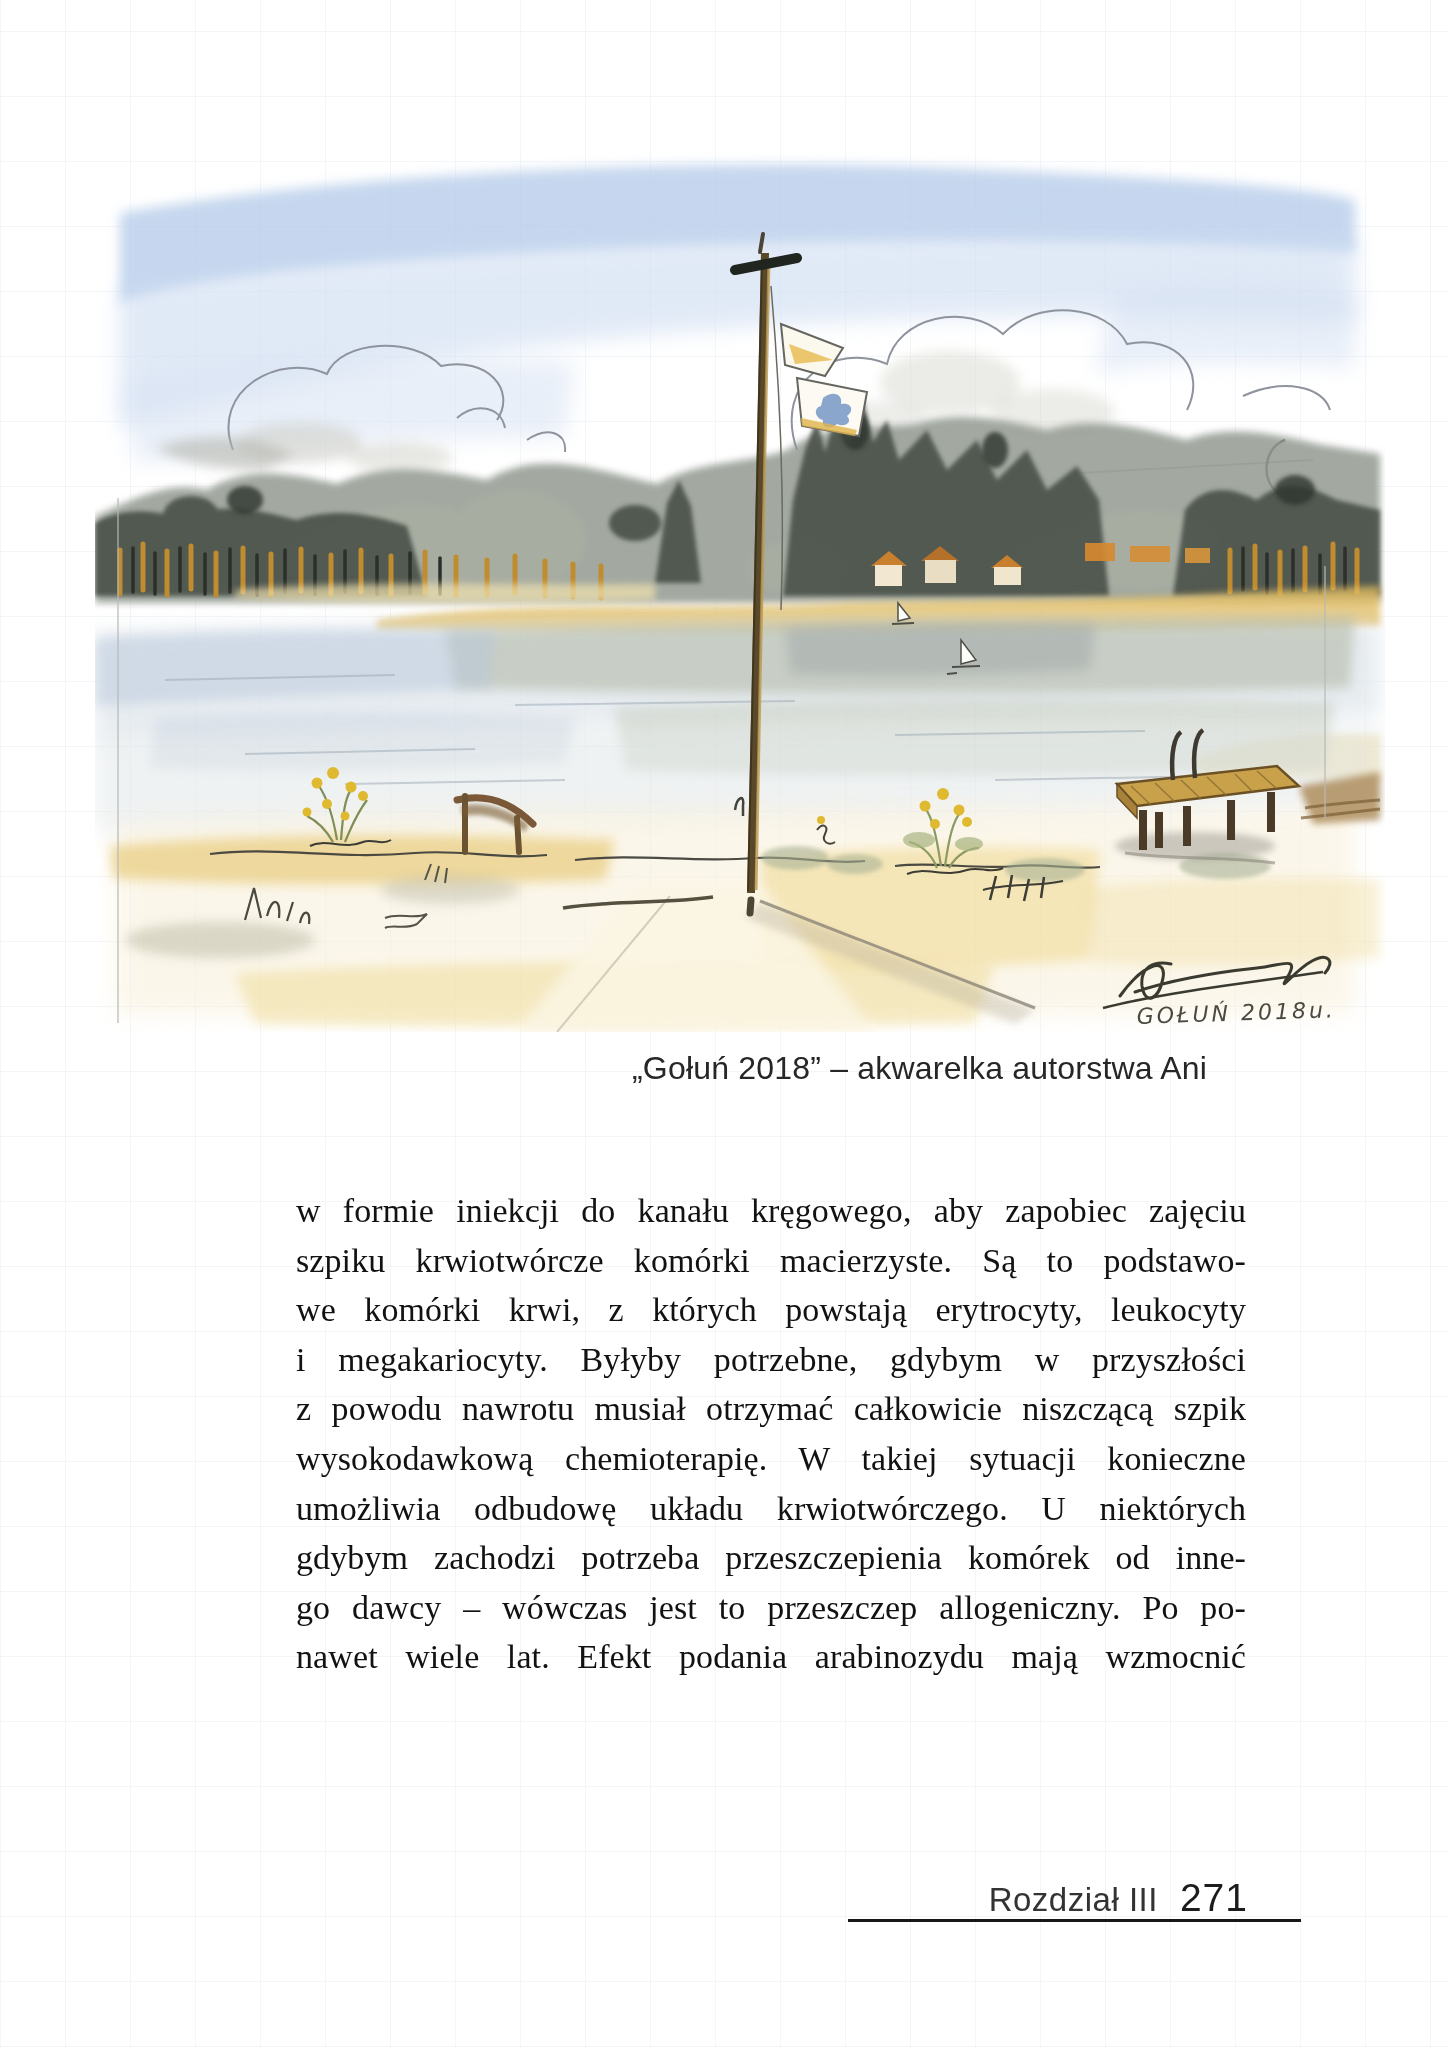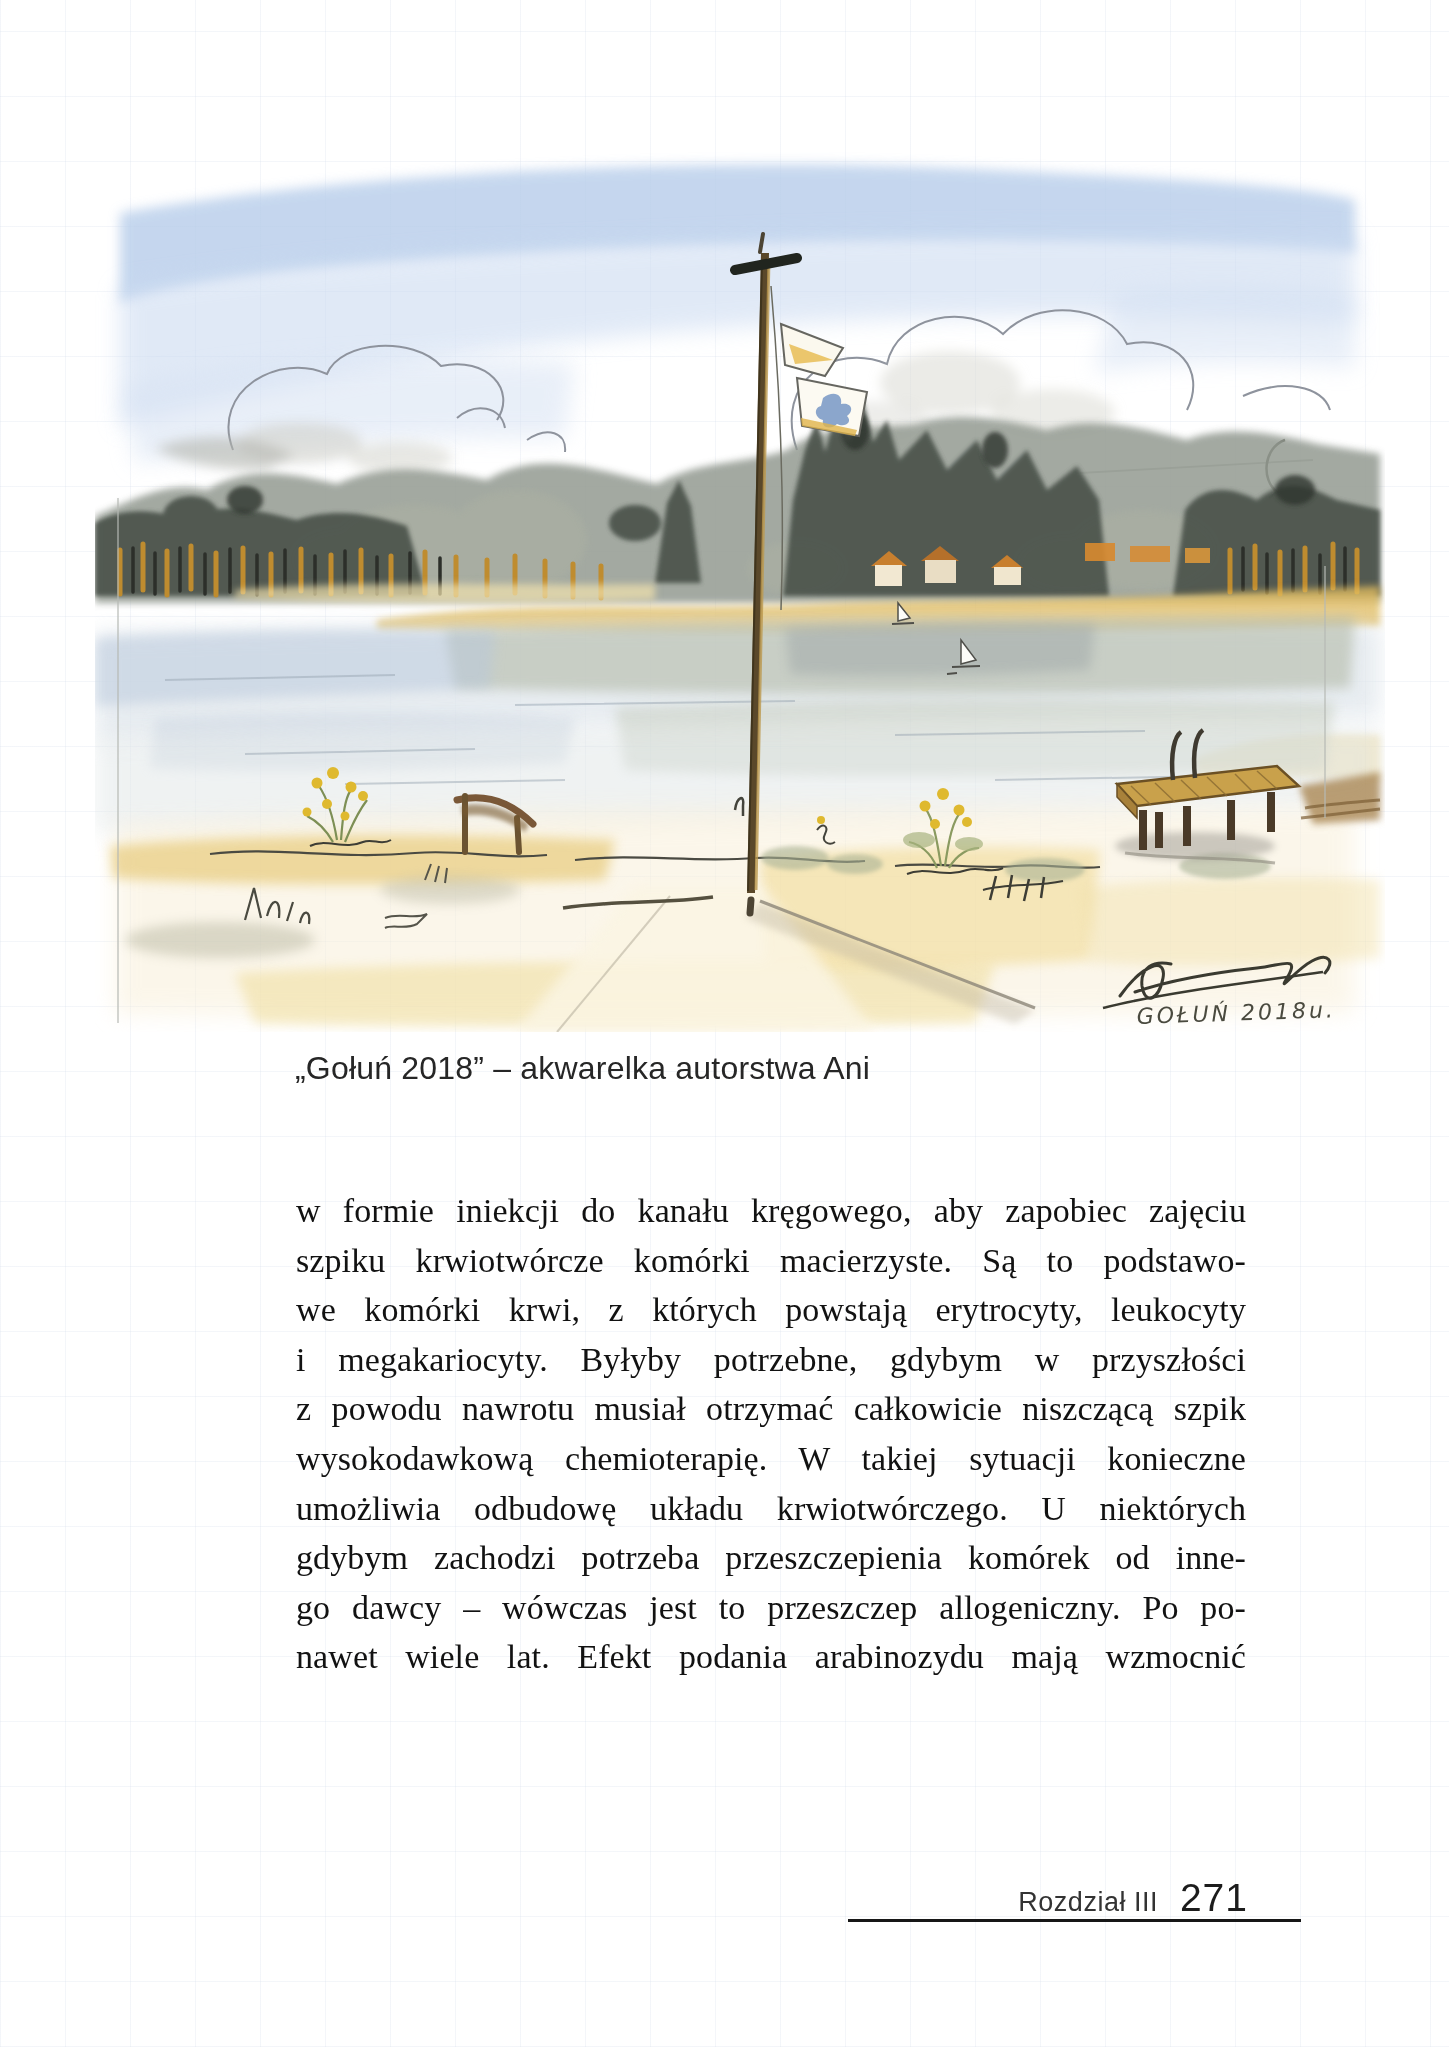--- a/index.html
+++ b/index.html
@@ -13,35 +13,36 @@
       repeating-linear-gradient(90deg, rgba(203,213,230,0.22) 0px, rgba(203,213,230,0.22) 1px, transparent 1px, transparent 65px);
     overflow:hidden;
     font-family:"Liberation Serif", serif;
   }
   .painting {
     position:absolute; left:95px; top:118px; width:1290px; height:914px;
   }
   .painting svg { width:100%; height:100%; display:block; }
   .caption {
     position:absolute; left:295px; top:1048px; width:912px;
+    text-align:right;
     font-family:"Liberation Sans", sans-serif;
     font-size:32px; line-height:40px; color:#262626; letter-spacing:0.2px;
   }
   .body-text { position:absolute; left:296px; top:1186px; width:950px; }
   .body-text .line {
     text-align:justify; text-align-last:justify;
     font-size:34px; line-height:49.6px; color:#121212; letter-spacing:0.1px;
     white-space:nowrap0;
   }
   .footer {
     position:absolute; top:1876px; right:201px;
     display:flex; align-items:baseline; gap:22px;
     font-family:"Liberation Sans", sans-serif;
   }
-  .footer .chapter { font-size:27px; color:#333333; letter-spacing:0.5px;text-align:center; }
+  .footer .chapter { font-size:33px; color:#333333; letter-spacing:0.5px;text-align:center; }
   .footer .pagenum { font-size:39px; color:#1c1c1c; letter-spacing:1px; }
   .footer-rule {
     position:absolute; left:848px; top:1919px; width:453px; height:3px;
     background:#171717;
   }
 </style>
 </head>
 <body>
 
 <div class="page">

